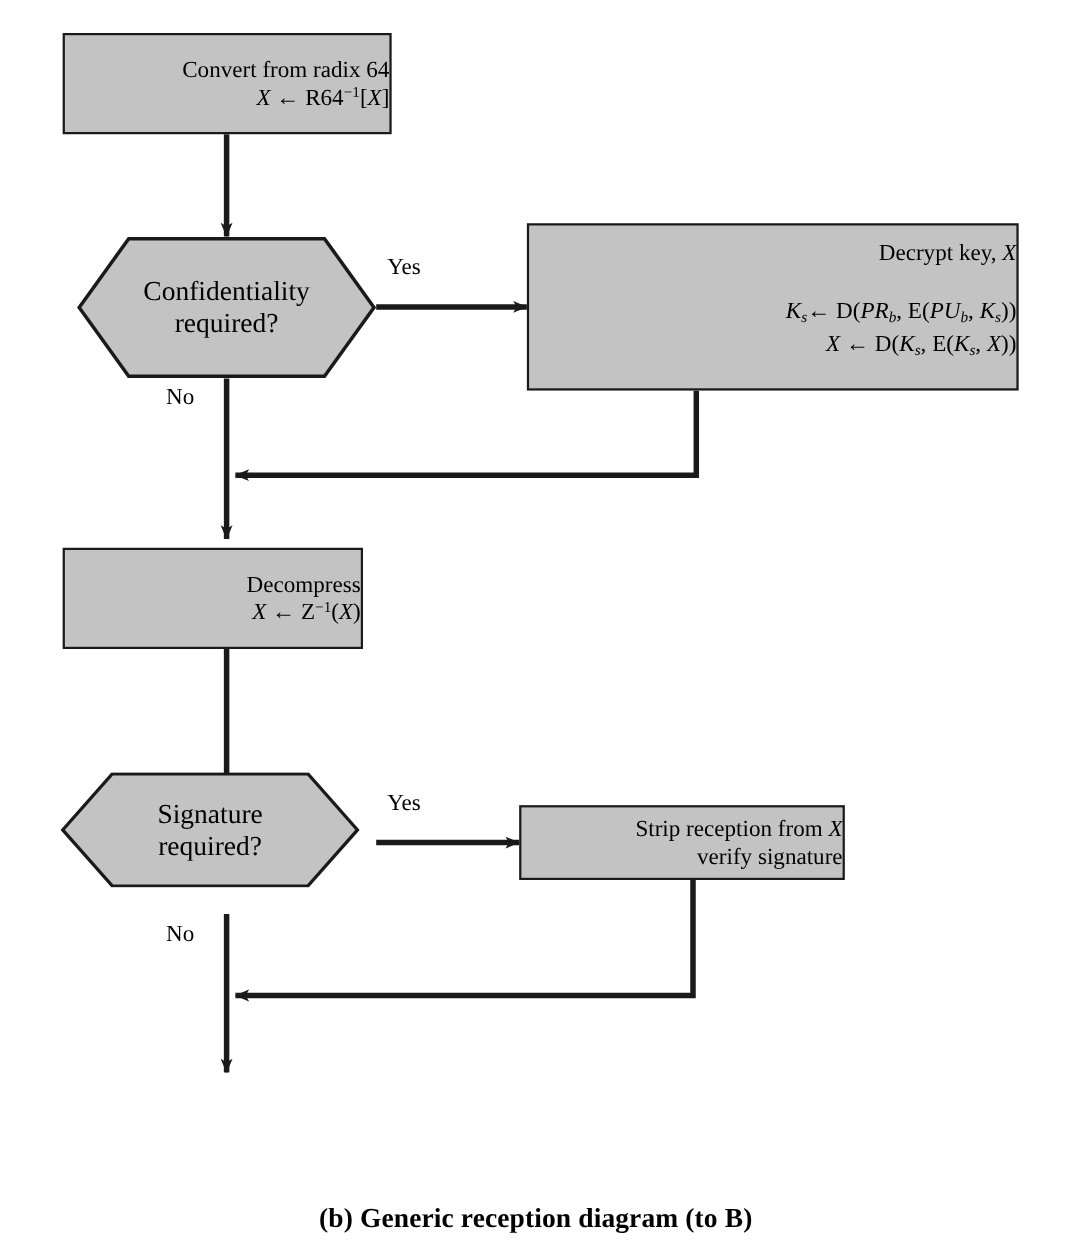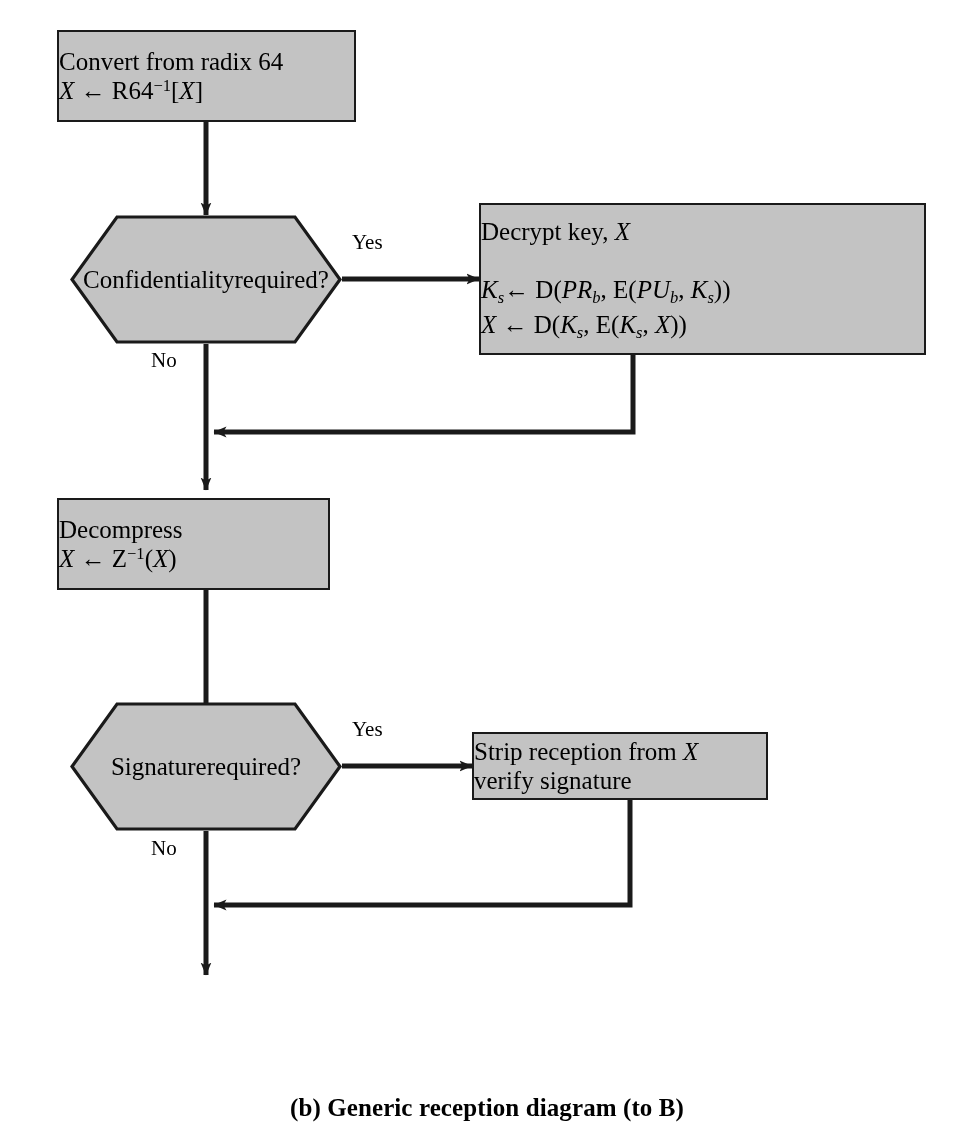--- a/index.html
+++ b/index.html
@@ -22,35 +22,35 @@
     width: 974px;
     height: 1134px;
   }
   .node {
     position: absolute;
     box-sizing: border-box;
     background: #c3c3c3;
     border: 2px solid #1a1a1a;
     display: flex;
     flex-direction: column;
-    align-items: flex-start;
+    align-items: flex-end;
     justify-content: center;
     text-align: center;
     line-height: 1.18;
-    font-size: 25px;
+    font-size: 21px;
   }
   .node .line {
     display: block;
     white-space: nowrap;
   }
   .hex {
     position: absolute;
     box-sizing: border-box;
     display: flex;
-    flex-direction: row;
+    flex-direction: column;
     align-items: center;
     justify-content: center;
     line-height: 1.16;
     font-size: 25px;
   }
   .hex-shape {
     position: absolute;
     left: 0;
     top: 0;
     width: 100%;
@@ -146,21 +146,21 @@
 
 <div class="node" style="left:57px; top:498px; width:273px; height:92px;">
   <span class="line">Decompress</span>
   <span class="line">
     <i class="mv">X</i>
     <span class="arrowglyph">←</span>
     <span>Z</span><span class="sup">−1</span><span>(</span><i class="mv">X</i><span>)</span>
   </span>
 </div>
 
-<div class="hex" style="left:70px; top:702px; width:272px; height:129px;">
+<div class="hex" style="left:55px; top:702px; width:272px; height:105px;">
   <svg class="hex-shape" viewBox="0 0 272 129" preserveAspectRatio="none">
     <polygon points="47,2 225,2 270,64.5 225,127 47,127 2,64.5" fill="#c3c3c3" stroke="#1a1a1a" stroke-width="3.2"></polygon>
   </svg>
   <span class="hex-text line">Signature</span>
   <span class="hex-text line">required?</span>
 </div>
 
 <div class="node" style="left:472px; top:732px; width:296px; height:68px;">
   <span class="line">
     <span>Strip reception from </span><i class="mv">X</i>

